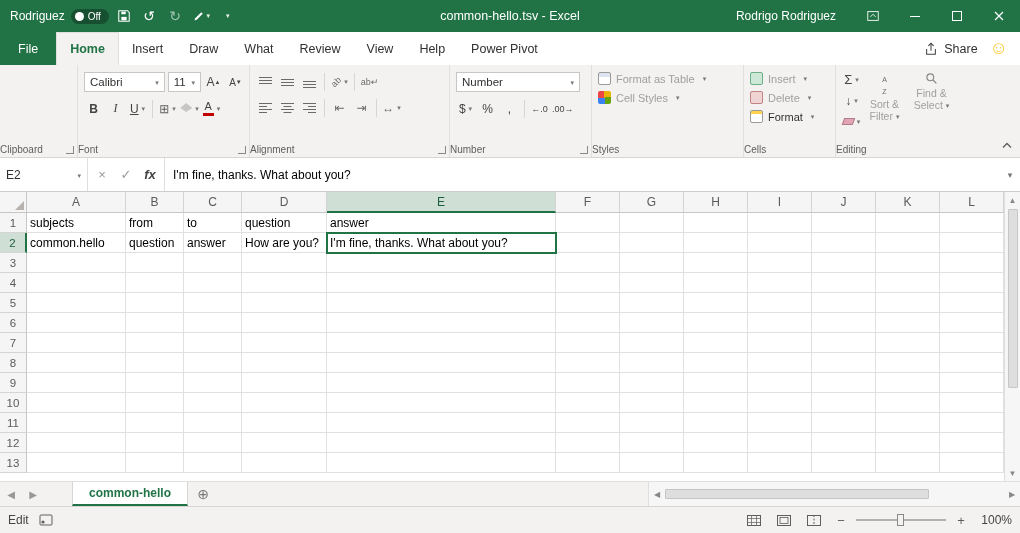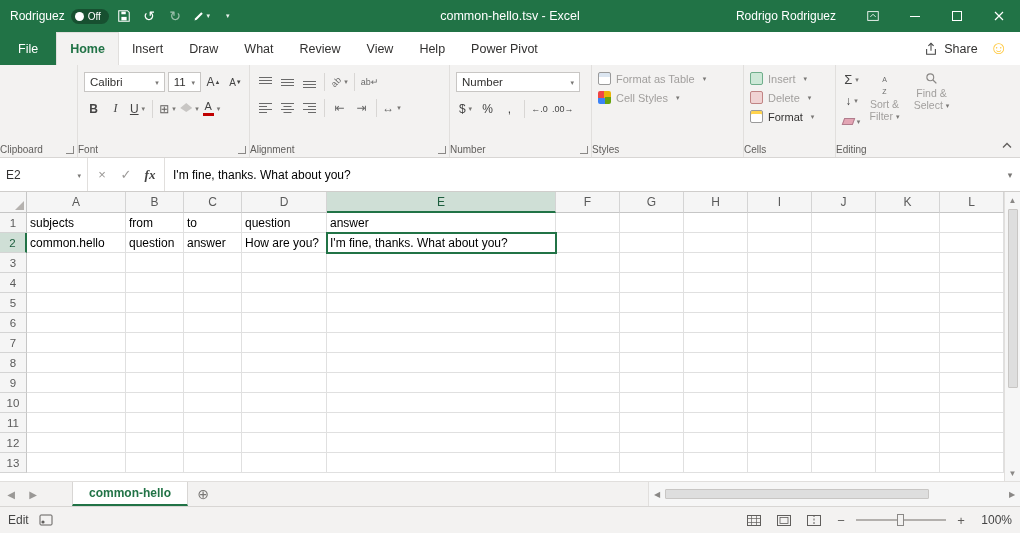--- a/index.html
+++ b/index.html
@@ -77,21 +77,21 @@
 .sic.fmt{background:#fff;border:1px solid #9a9a9a;box-shadow:inset 0 3px 0 #ffd34d}
 .vbtn{width:47px;display:flex;flex-direction:column;align-items:center;text-align:center;font-size:10.5px;line-height:1.15;gap:2px;padding-top:3px;cursor:pointer}
 .collapse{position:absolute;right:8px;bottom:4px;cursor:pointer;color:#605e5c}
 
 
 .formulabar{height:34px;background:#fff;border-bottom:1px solid #cfcdcb;display:flex;align-items:stretch;flex:0 0 auto}
 .namebox{width:88px;border-right:1px solid #e1dfdd;display:flex;align-items:center;padding:0 6px;font-size:12px;cursor:pointer}
 .namebox .spacer{flex:1}
 .fb-btns{display:flex;align-items:center;border-right:1px solid #e1dfdd;padding:0 2px}
 .fb-btn{width:24px;height:100%;display:flex;align-items:center;justify-content:center;font-size:13px;color:#9a9896;cursor:pointer}
-.fb-btn.fx{color:#444;font-family:Liberation Serif, serif;font-style:italic;font-weight:bold;font-size:13px}
+.fb-btn.fx{color:#444;font-family:Liberation Sans, sans-serif;font-style:italic;font-weight:bold;font-size:13px}
 .fb-input{flex:1;display:flex;align-items:center;padding:0 8px;font-size:12px;color:#000;cursor:text;white-space:nowrap;overflow:hidden}
 .fb-expand{width:20px;display:flex;align-items:center;justify-content:center;color:#797775;font-size:9px;cursor:pointer}
 
 
 .gridwrap{flex:1;display:flex;overflow:hidden;background:#fff;position:relative}
 .grid{flex:1;overflow:hidden;font-size:12px}
 .grow{display:flex;height:20px}
 .grow.ghead{height:21px}
 .gcell{flex:0 0 auto;overflow:hidden;white-space:nowrap}
 .corner{width:27px;background:#f5f5f5;border-right:1px solid #c6c6c6;border-bottom:1px solid #c6c6c6;position:relative;cursor:pointer}

